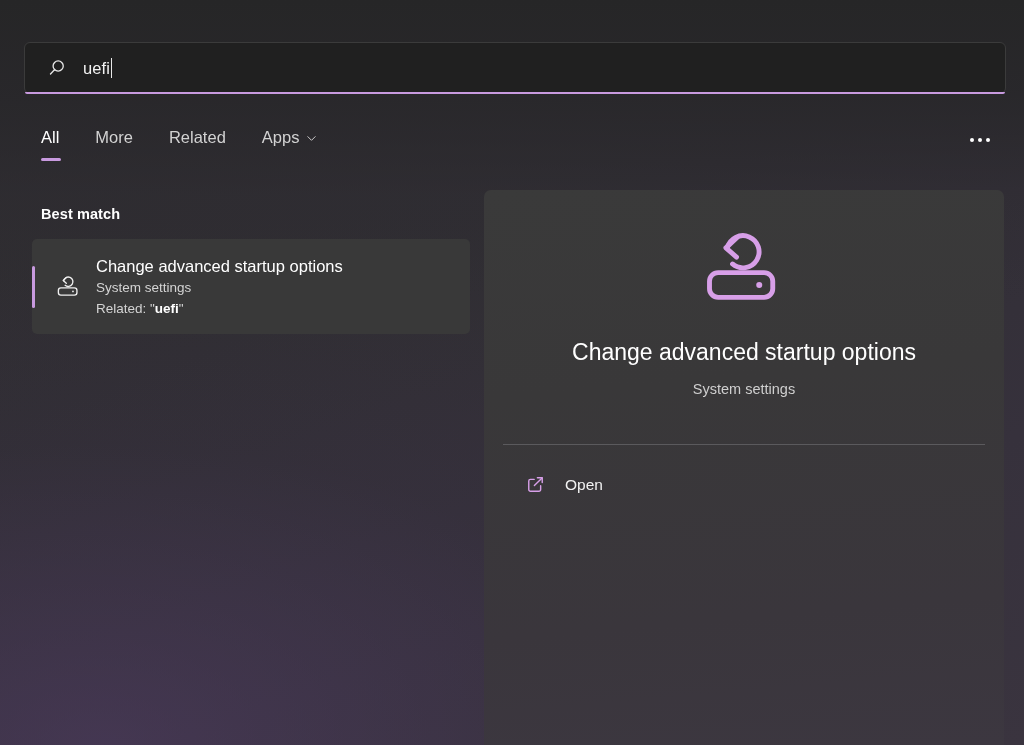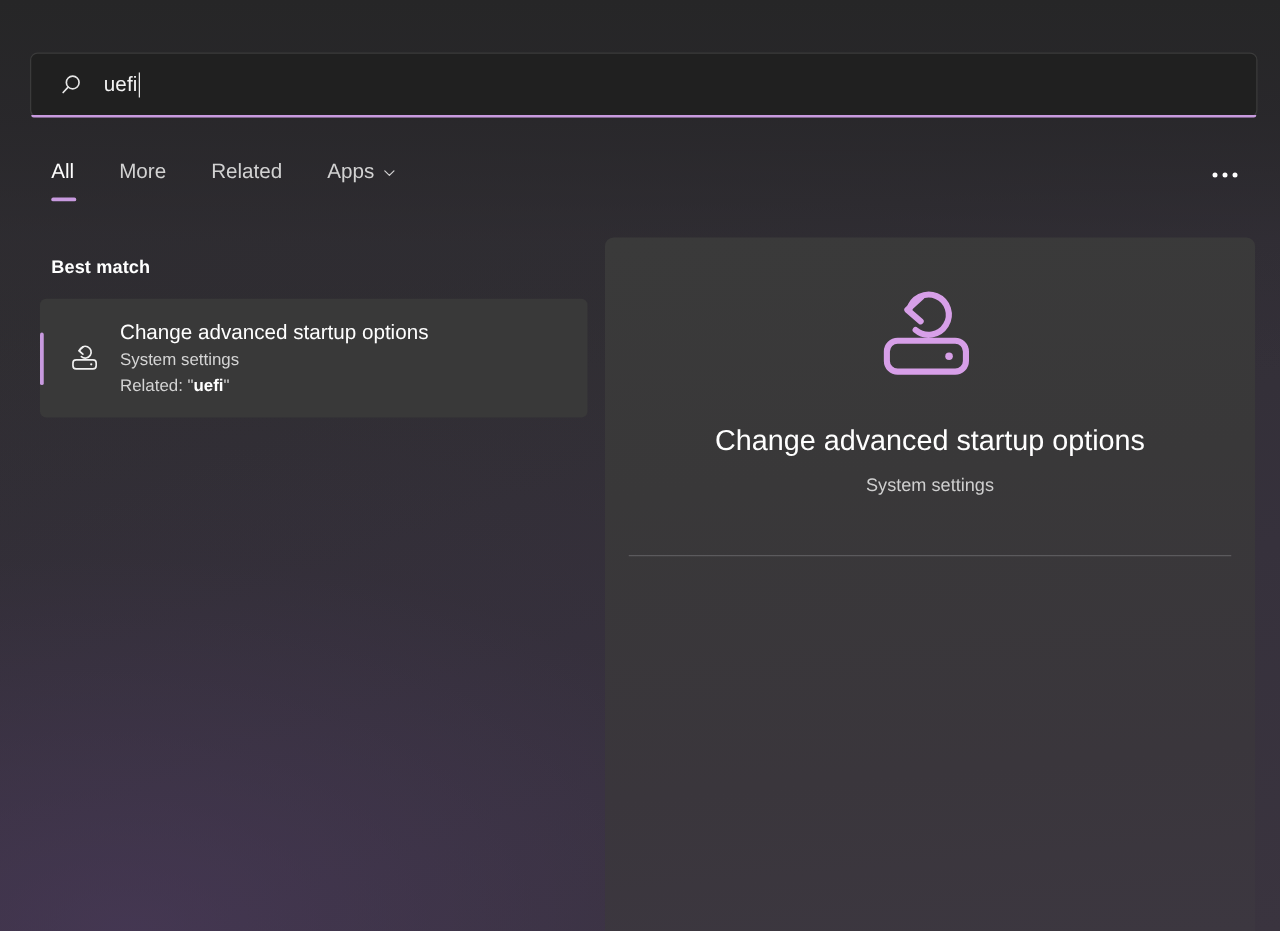--- a/index.html
+++ b/index.html
@@ -366,16 +366,26 @@
       <polyline points="13.6,5.4 9.7,9.0 13.4,12.2"></polyline>
       <rect x="4.0" y="17.6" width="22.0" height="8.6" rx="3.0"></rect>
       <circle cx="21.3" cy="21.9" r="1.05" fill="currentColor" stroke="none"></circle>
     </svg>
 
     <div id="preview-title">Change advanced startup options</div>
     <div id="preview-subtitle">System settings</div>
 
     <div id="preview-divider"></div>
 
+    <div id="open-action">
+      <div id="open-icon-wrap">
+        <svg class="open-icon" viewBox="0 0 24 24" fill="none" stroke="currentColor" stroke-width="1.8" stroke-linecap="round" stroke-linejoin="round">
+          <path d="M18.5 13.6 V18.4 A2.1 2.1 0 0 1 16.4 20.5 H5.6 A2.1 2.1 0 0 1 3.5 18.4 V7.6 A2.1 2.1 0 0 1 5.6 5.5 H10.4"></path>
+          <line x1="10.6" y1="13.4" x2="20.3" y2="3.7"></line>
+          <polyline points="14.4,3.5 20.5,3.5 20.5,9.6"></polyline>
+        </svg>
+      </div>
+      <span id="open-label">Open</span>
+    </div>
 
   </div>
 
 </div>
 
 </body></html>

